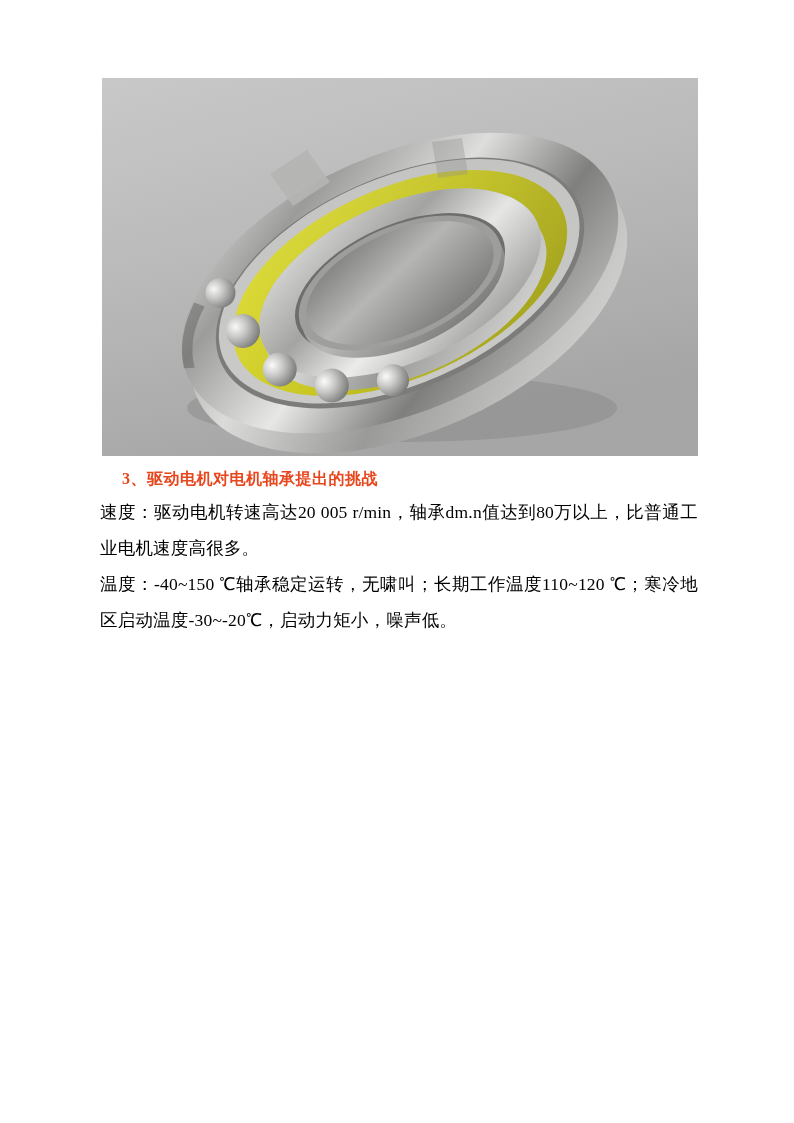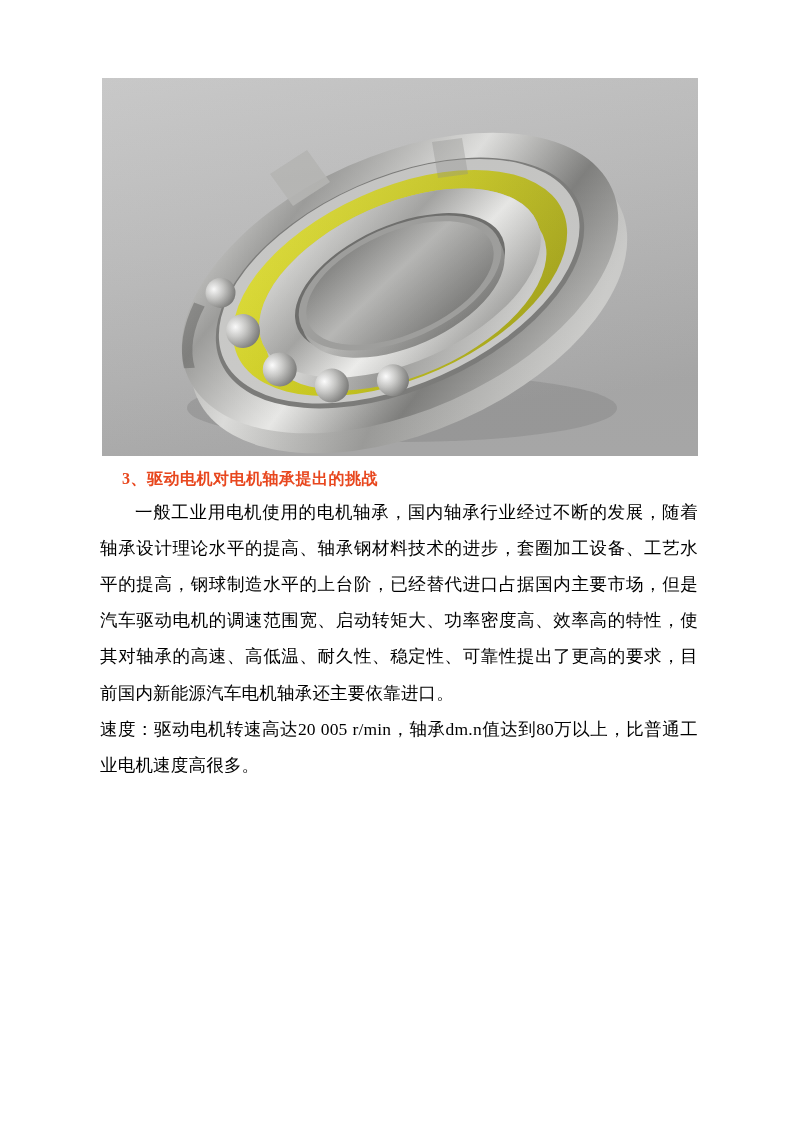--- a/index.html
+++ b/index.html
@@ -153,18 +153,18 @@
         <path d="M 168 96 L 205 72 L 228 104 L 191 128 Z" fill="#b9b9b7" opacity="0.9"></path>
         <path d="M 330 64 L 360 60 L 366 96 L 336 100 Z" fill="#8f8f8d" opacity="0.35"></path>
 
         <rect x="0" y="0" width="596" height="378" fill="url(#shadowGrad)" opacity="0.25"></rect>
       </svg>
     </div>
   </div>
 
   <div class="heading">3、驱动电机对电机轴承提出的挑战</div>
 
-  <p class="para indent">一般工业用电机使用的电机轴承，国内轴承行业经过不断的发展，随着轴承设计理论水平的提高、轴承钢材料技术的进步，套圈加工设备、工艺水平的提高，钢球制造水平的上台阶，已经替代进口占据国内主要市场，但是汽车驱动电机的调速范围宽、启动转矩大、功率密度高、效率高的特性，使其对轴承的高速、高低温、耐久性、稳定性、可靠性提出了更高的要求，目前国内新能源汽车电机轴承还主要依靠进口。</p>
 
   <p class="para block"><span class="lead">速度：</span><span>驱动电机转速高达20 005 r/min，轴承dm.n值达到80万以上，比普通工业电机速度高很多。</span></p>
 
+  <p class="para block"><span class="lead">温度：</span><span>-40~150 ℃轴承稳定运转，无啸叫；长期工作温度110~120 ℃；寒冷地区启动温度-30~-20℃，启动力矩小，噪声低。</span></p>
 
 </div>
 
 </body></html>

